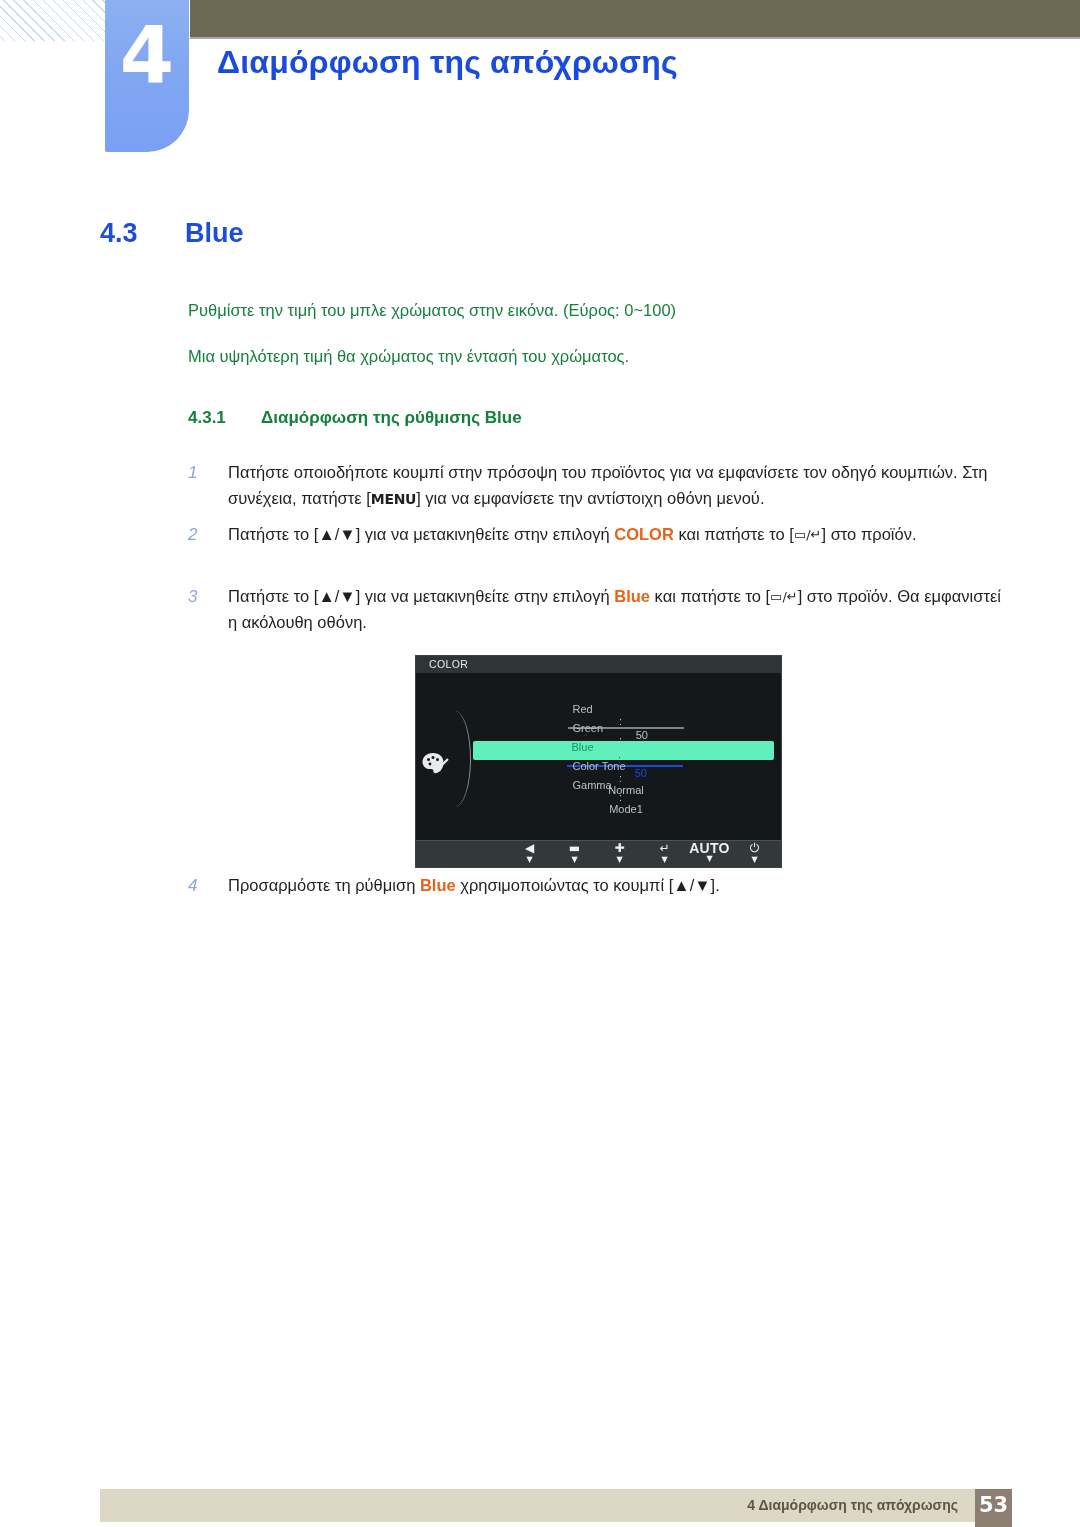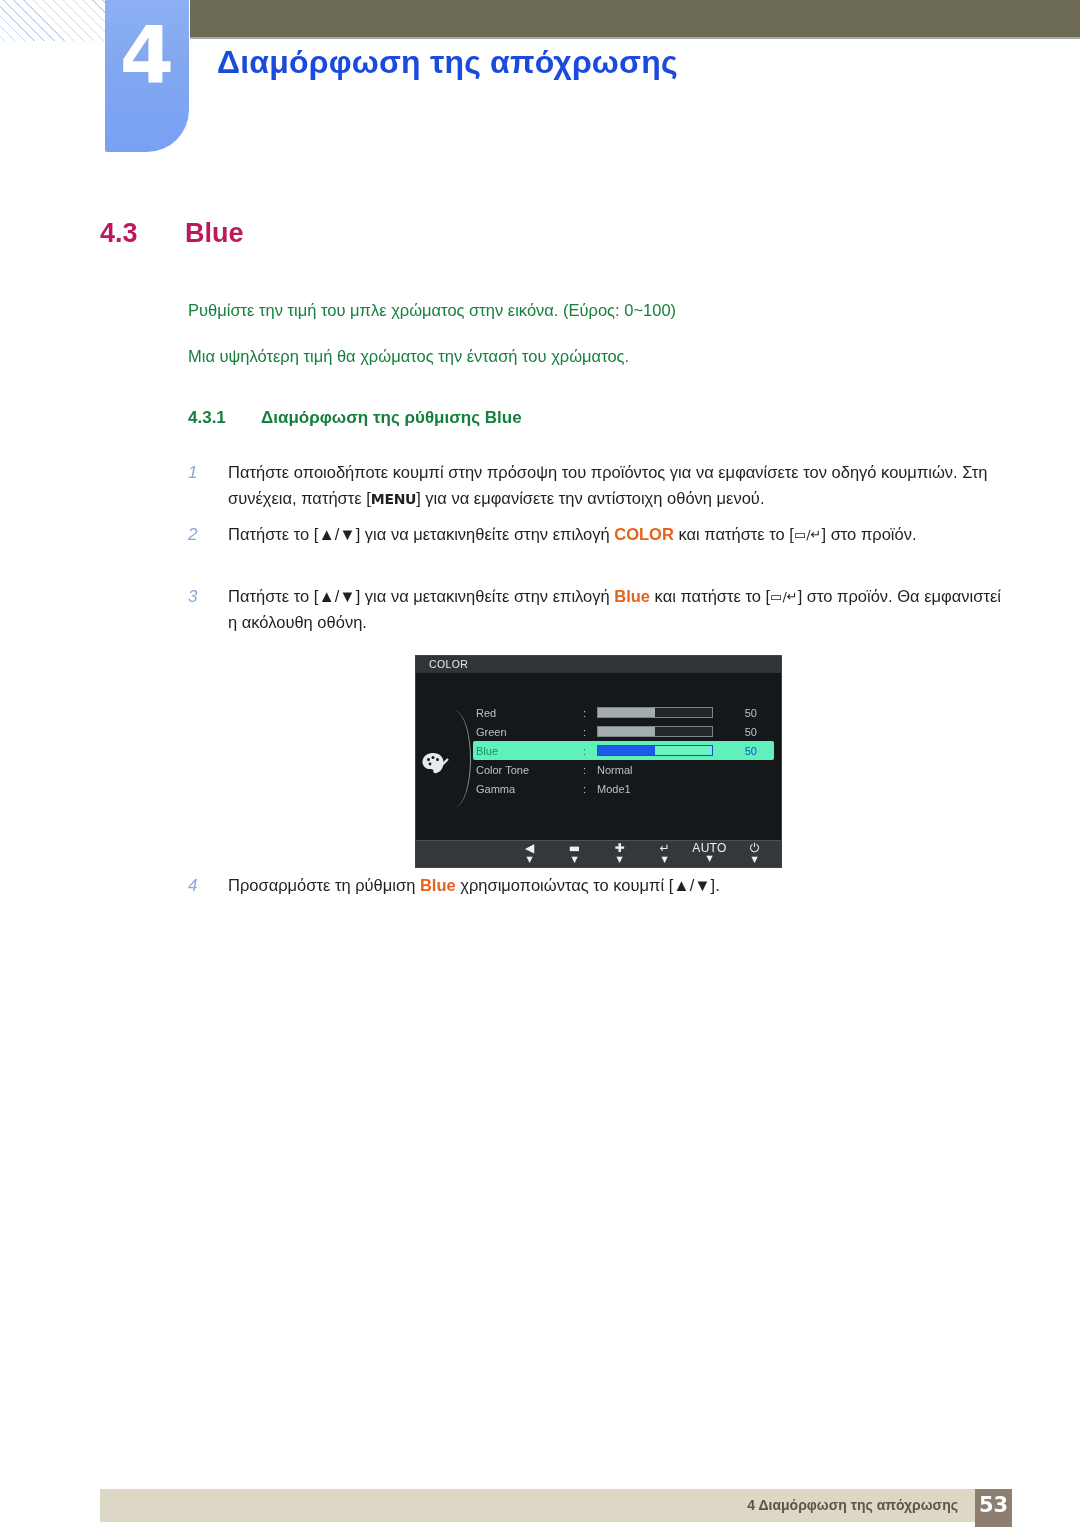--- a/index.html
+++ b/index.html
@@ -62,21 +62,21 @@
     letter-spacing: 0.2px;
     white-space: nowrap;
   }
 
   
   .sec-h2 {
     position: absolute;
     left: 100px; top: 218px;
     font-size: 27px;
     font-weight: bold;
-    color: #be185d;
+    color: #1d4ed8;
     white-space: nowrap;
   }
   .sec-h2 .num { display: inline-block; width: 85px; }
 
   .sec-h3 {
     position: absolute;
     left: 188px; top: 408px;
     font-size: 17px;
     font-weight: bold;
     color: #15803d;
@@ -184,20 +184,21 @@
   .osd-rows {
     position: absolute;
     left: 60px; top: 30px;
     width: 300px;
   }
   .osd-row {
     position: relative;
     height: 19px;
     display: flex;
     align-items: center;
+    flex-direction: column;
   }
   .osd-row .label {
     width: 107px;
     font-size: 11px;
     color: #b9c2c2;
     white-space: nowrap;
   }
   .osd-row .colon {
     width: 14px;
     font-size: 11px;
@@ -264,23 +265,24 @@
     color: #eef1f1;
   }
   .osd-btn .g {
     display: block;
     font-size: 12px;
     line-height: 13px;
     font-family: "DejaVu Sans", sans-serif;
   }
   .osd-btn .cap {
     display: block;
-    font-size: 12px;
+    font-size: 14px;
     line-height: 12px;
     letter-spacing: 0.3px;
+    font-weight: bold;
   }
   .osd-btn .tick {
     display: block;
     font-size: 8px;
     line-height: 9px;
     color: #eef1f1;
     font-family: "DejaVu Sans", sans-serif;
   }
 
   

